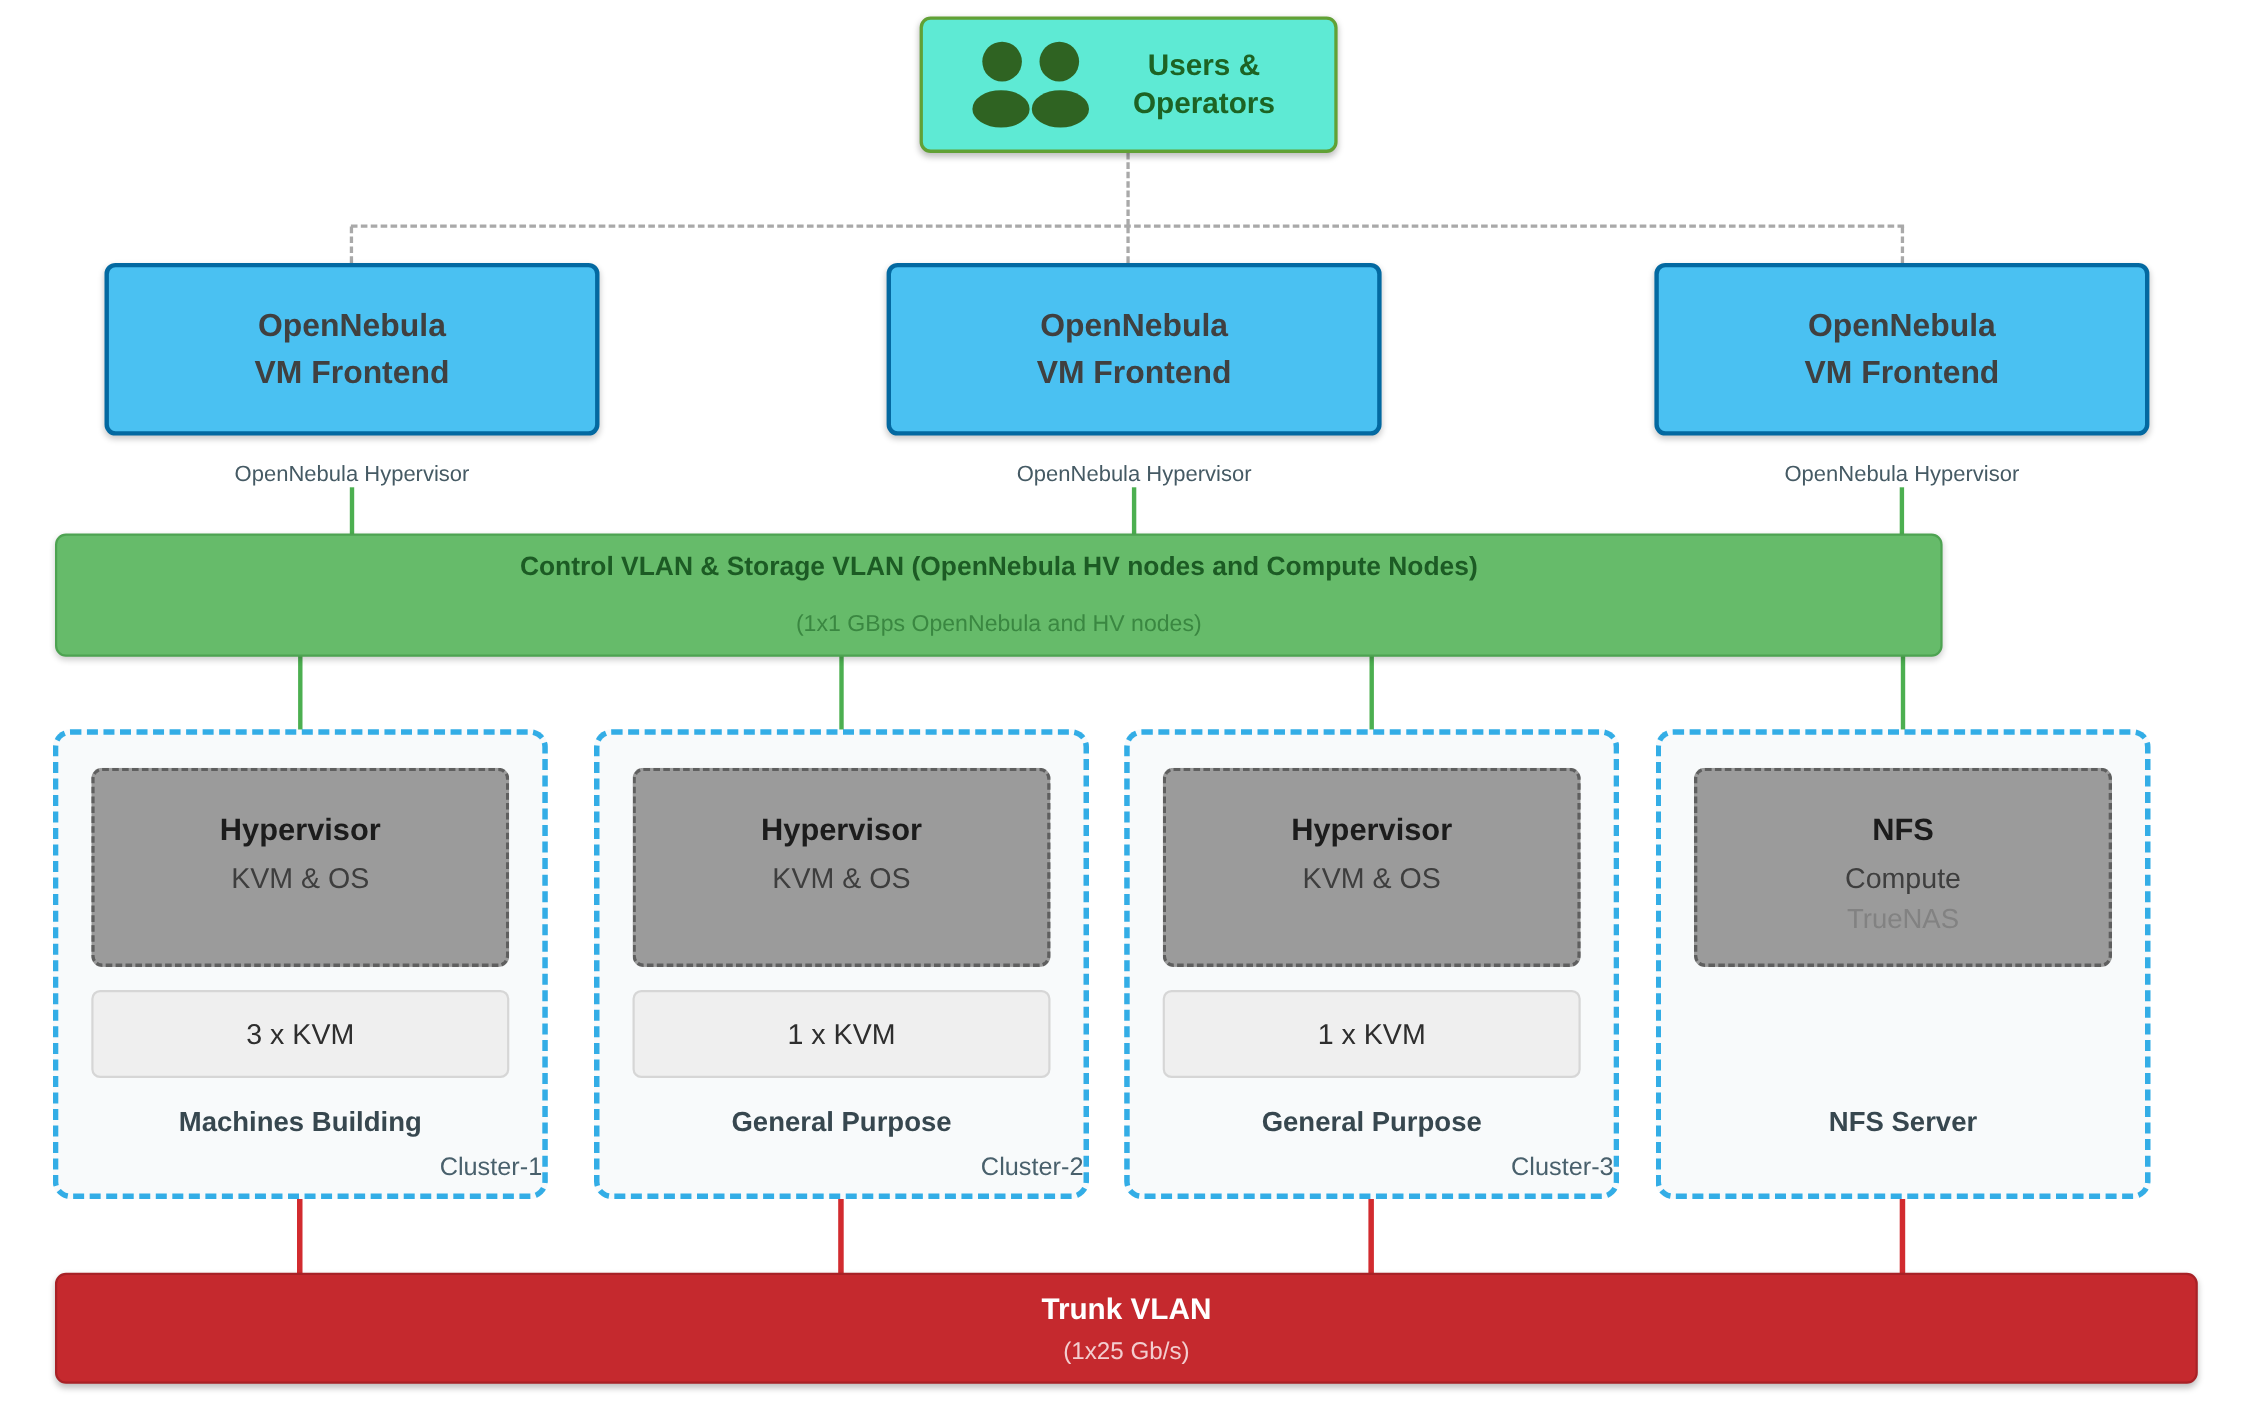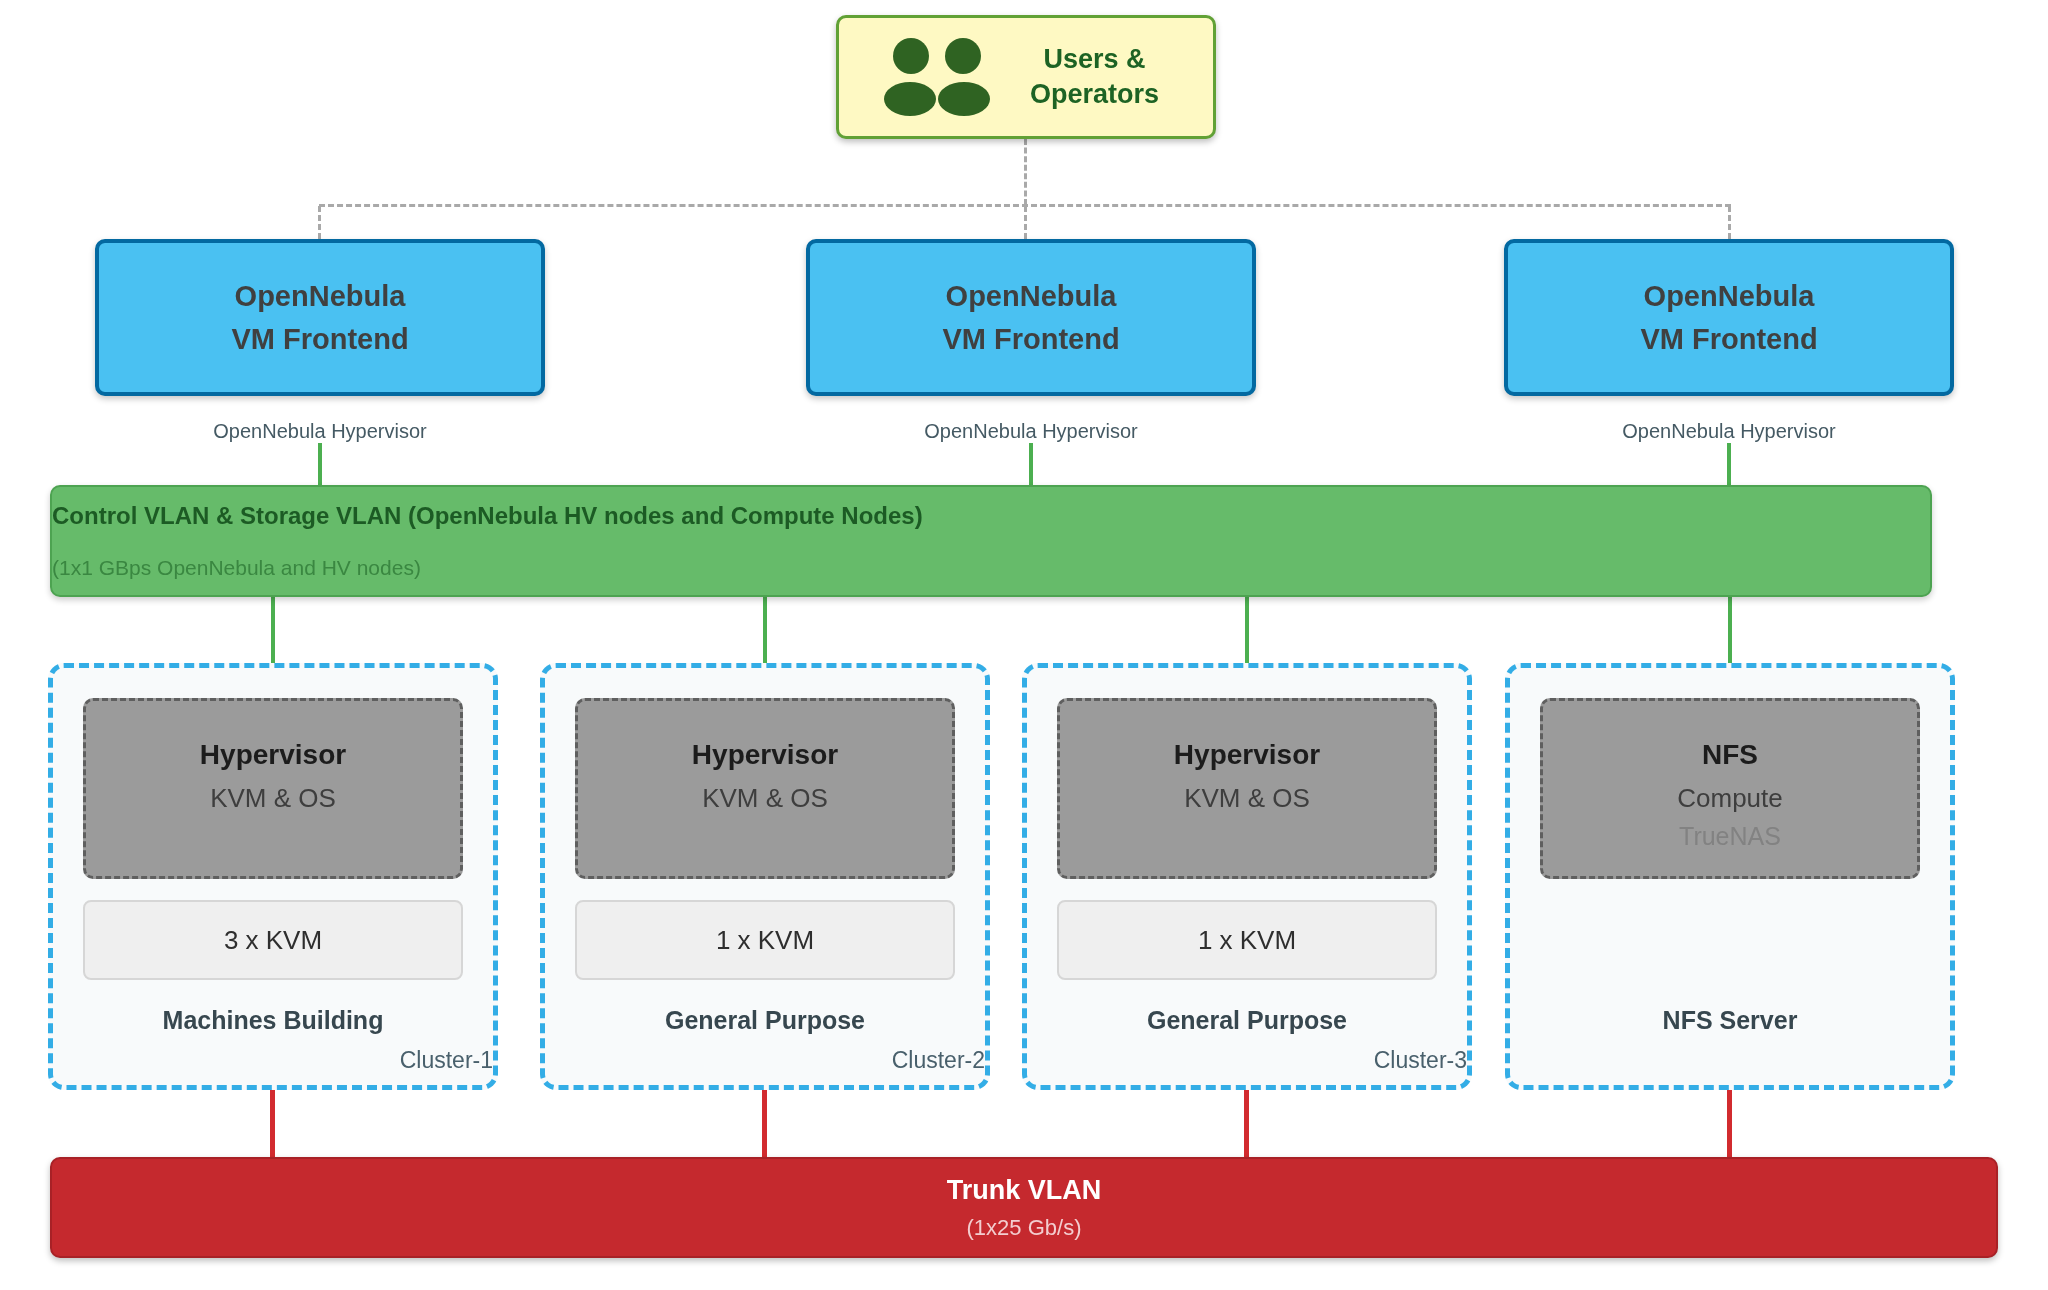--- a/index.html
+++ b/index.html
@@ -8,21 +8,21 @@
     font-family:"Liberation Sans", sans-serif;
   }
   
   .dash-v{position:absolute;width:0;border-left:3px dashed #a9a9a9;}
   .dash-h{position:absolute;height:0;border-top:3px dashed #a9a9a9;}
   .line-green{position:absolute;width:4px;background:#4caf50;}
   .line-red{position:absolute;width:5px;background:#d22b2f;}
   
   .users-box{
     position:absolute;left:836px;top:15px;width:380px;height:124px;
-    background:#fef9c3;border:3px solid #61a135;border-radius:10px;
+    background:#5eead4;border:3px solid #61a135;border-radius:10px;
     box-shadow:0 3px 6px rgba(0,0,0,0.25);
     display:flex;align-items:center;justify-content:center;gap:22px;box-sizing:border-box;
   }
   .users-label{
     color:#1d6324;font-size:27px;font-weight:bold;line-height:1.3;
     text-align:center;width:160px;
   }
   
   .frontend{
     position:absolute;top:239px;width:450px;height:157px;box-sizing:border-box;
@@ -30,24 +30,24 @@
     box-shadow:0 3px 6px rgba(0,0,0,0.22);
     display:flex;flex-direction:column;align-items:center;justify-content:center;
     color:#404040;font-weight:bold;font-size:29px;line-height:43px;
   }
   .hv-label{
     position:absolute;top:420px;width:340px;text-align:center;
     color:#455a64;font-size:20px;
   }
   
   .vlan-bar{
-    position:absolute;left:50px;top:485px;width:1882px;height:112px;box-sizing:border-box;
+    position:absolute;left:50px;top:485px;width:1716px;height:112px;box-sizing:border-box;
     background:#66bb6a;border:2px solid #4da351;border-radius:10px;
     box-shadow:0 3px 6px rgba(0,0,0,0.2);
-    display:flex;flex-direction:column;align-items:flex-start;justify-content:center;
+    display:flex;flex-direction:column;align-items:center;justify-content:center;
   }
   .vlan-title{color:#1c5b24;font-size:24px;font-weight:bold;}
   .vlan-sub{color:#3a8741;font-size:21px;margin-top:26px;}
   
   .cluster{
     position:absolute;top:663px;width:450px;height:427px;box-sizing:border-box;
     background:#f8fafb;border:5px dashed #33ade6;border-radius:16px;
   }
   .graybox{
     position:absolute;left:30px;top:30px;width:380px;height:181px;box-sizing:border-box;

